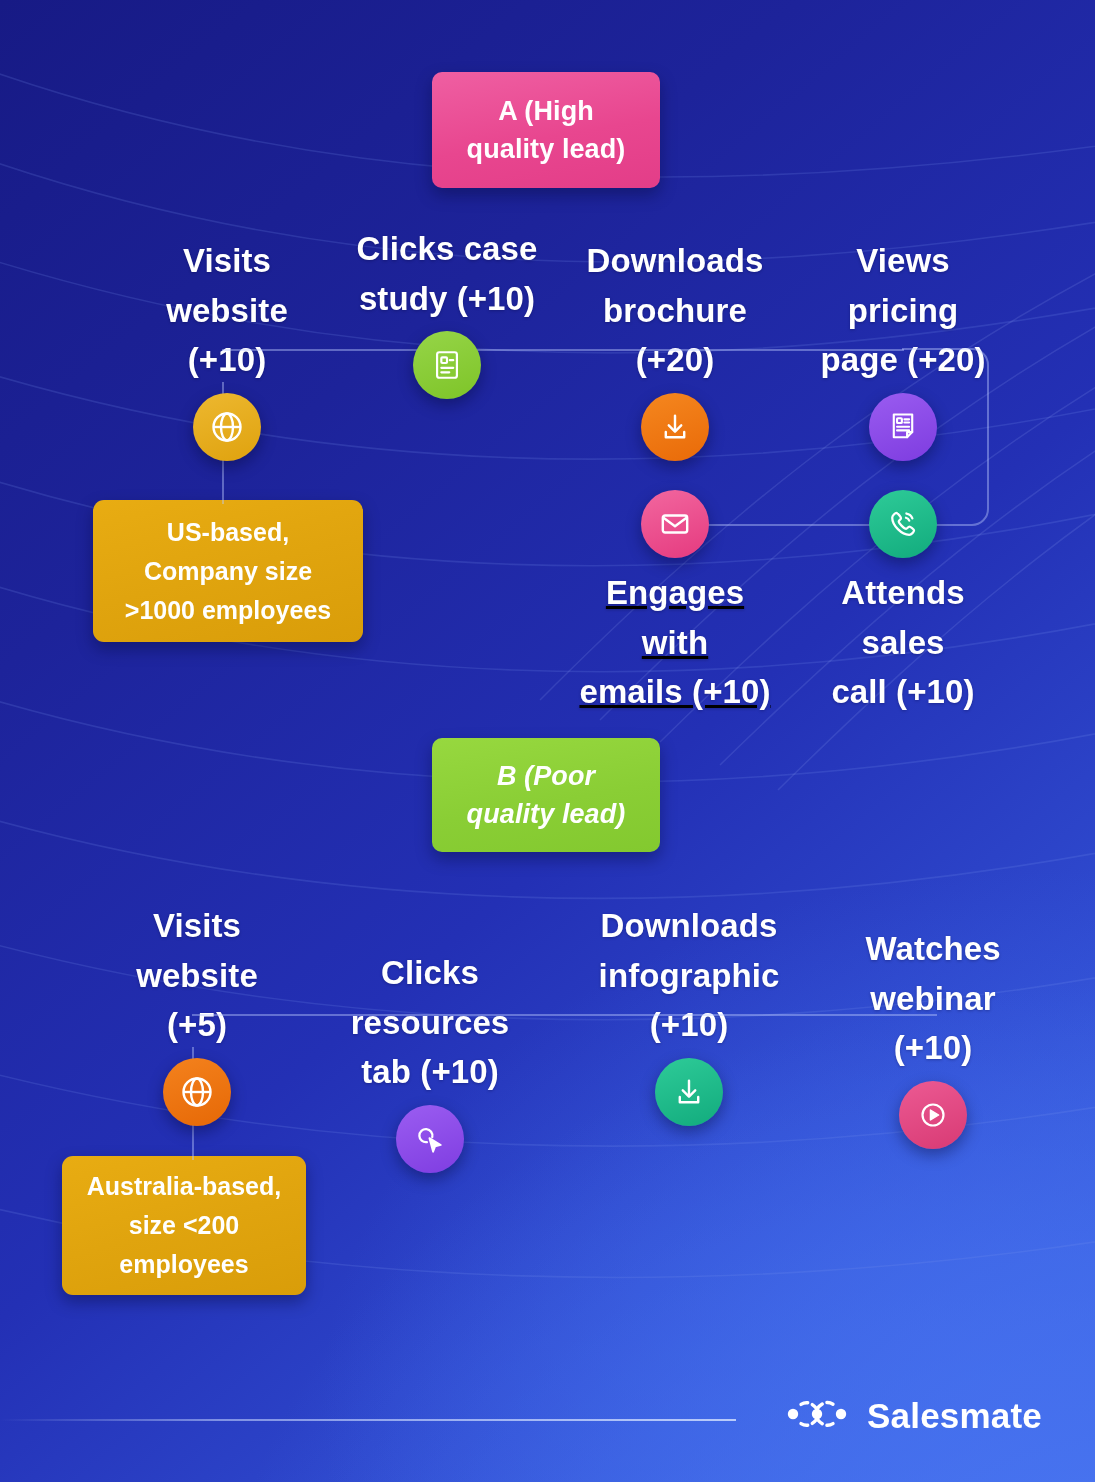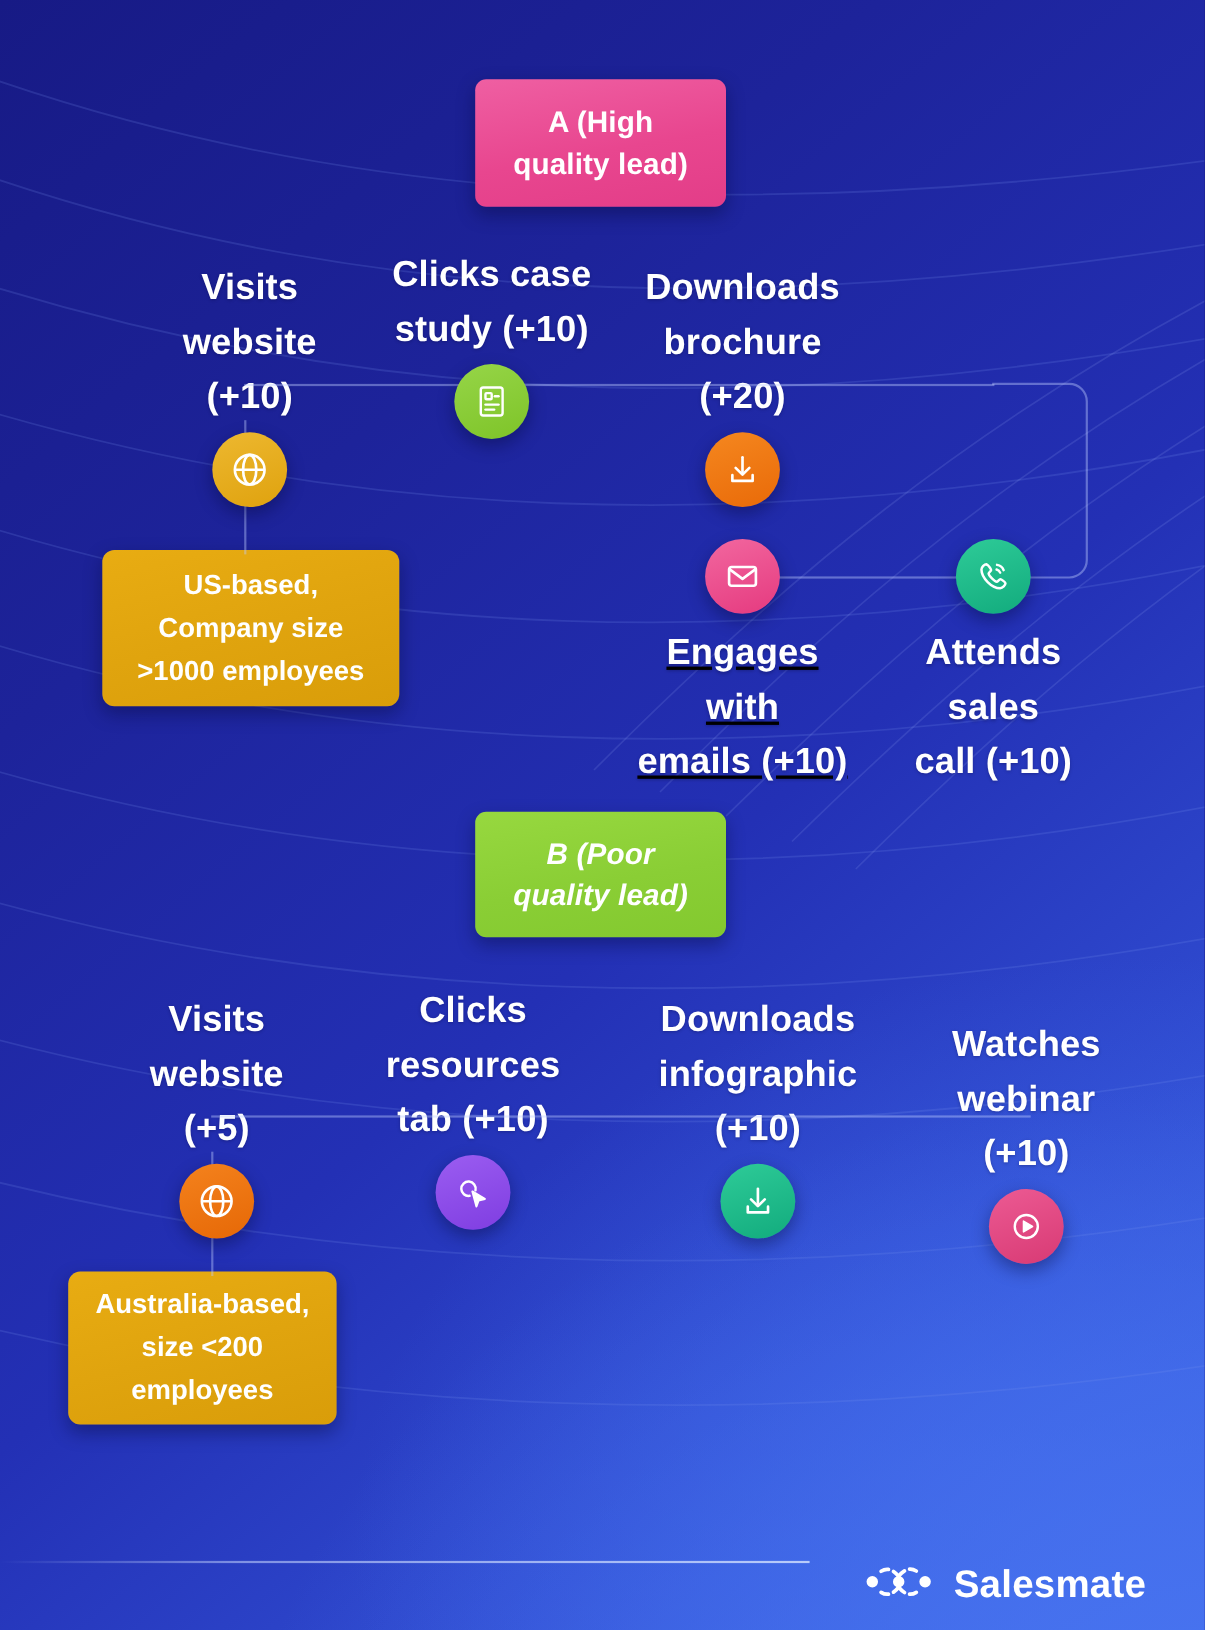--- a/index.html
+++ b/index.html
@@ -75,21 +75,21 @@
   .vline{width:2px;}
   .loop{position:absolute;z-index:1;pointer-events:none;}
 
   
   .divider{
     position:absolute;left:0;top:1419px;width:736px;height:2px;
     background:linear-gradient(90deg,rgba(190,205,255,0) 0%,rgba(200,215,255,.55) 30%,rgba(215,228,255,.8) 100%);
   }
   .brand{
     position:absolute;left:783px;top:1396px;
-    display:flex;align-items:center;gap:16px;margin-top:24px;
+    display:flex;align-items:center;gap:16px;
   }
   .brand .wordmark{
     color:#ffffff;font-size:35px;font-weight:600;letter-spacing:.2px;
   }
 </style>
 </head>
 <body>
 
 <div id="stage">
 
@@ -168,20 +168,36 @@
       <span>
         <svg width="34" height="34" viewBox="0 0 24 24" fill="none" stroke="#fff" stroke-width="1.7" stroke-linecap="round" stroke-linejoin="round">
           <line x1="12" y1="4" x2="12" y2="14.8"></line>
           <polyline points="7.6,10.8 12,15.2 16.4,10.8"></polyline>
           <polyline points="5.5,15.5 5.5,19.2 18.5,19.2 18.5,15.5"></polyline>
         </svg>
       </span>
     </div>
   </div>
 
+  <div class="node" style="left:798px;top:236px;">
+    <div class="cap">Views pricing<br>page (+20)</div>
+    <div class="circle" style="background:linear-gradient(160deg,#9a5cf0,#7e3ce0);">
+      <span>
+        <svg width="34" height="34" viewBox="0 0 24 24" fill="none" stroke="#fff" stroke-width="1.5" stroke-linecap="round" stroke-linejoin="round">
+          <path d="M5.5,3.2 h13 v12.4 l-3.6,3.6 h-9.4 z"></path>
+          <path d="M18.5,15.6 h-3.6 v3.6"></path>
+          <rect x="7.8" y="5.8" width="3.4" height="3.4" rx="0.6"></rect>
+          <line x1="13" y1="6.6" x2="16.3" y2="6.6"></line>
+          <line x1="13" y1="8.8" x2="16.3" y2="8.8"></line>
+          <line x1="7.8" y1="11.8" x2="16.3" y2="11.8"></line>
+          <line x1="7.8" y1="14.4" x2="16.3" y2="14.4"></line>
+        </svg>
+      </span>
+    </div>
+  </div>
 
   <div class="node below" style="left:570px;top:490px;text-decoration:underline;">
     <div class="circle" style="background:linear-gradient(160deg,#f2679f,#e53a7f);">
       <span>
         <svg width="34" height="34" viewBox="0 0 24 24" fill="none" stroke="#fff" stroke-width="1.7" stroke-linejoin="round">
           <rect x="3.4" y="6" width="17.2" height="12" rx="1.6"></rect>
           <polyline points="3.4,7.2 12,13.6 20.6,7.2"></polyline>
         </svg>
       </span>
     </div>
@@ -219,21 +235,21 @@
       <span>
         <svg width="36" height="36" viewBox="0 0 24 24" fill="none" stroke="#fff" stroke-width="1.6">
           <circle cx="12" cy="12" r="9"></circle>
           <ellipse cx="12" cy="12" rx="4" ry="9"></ellipse>
           <line x1="3" y1="12" x2="21" y2="12"></line>
         </svg>
       </span>
     </div>
   </div>
 
-  <div class="node" style="left:325px;top:893px;">
+  <div class="node" style="left:325px;top:948px;">
     <div class="cap">Clicks resources<br>tab (+10)</div>
     <div class="circle" style="background:linear-gradient(160deg,#9b5df1,#7f3de1);">
       <span>
         <svg width="34" height="34" viewBox="0 0 24 24" fill="none" stroke="#fff" stroke-width="1.6" stroke-linecap="round" stroke-linejoin="round">
           <path d="M13.6,10.6 A4.6,4.6 0 1 0 9.8,14.2"></path>
           <path d="M11.6,11.4 L19.6,16.2 L15.6,17.2 L14.2,21 Z" fill="#fff" stroke="#fff" stroke-width="1.3"></path>
         </svg>
       </span>
     </div>
   </div>

